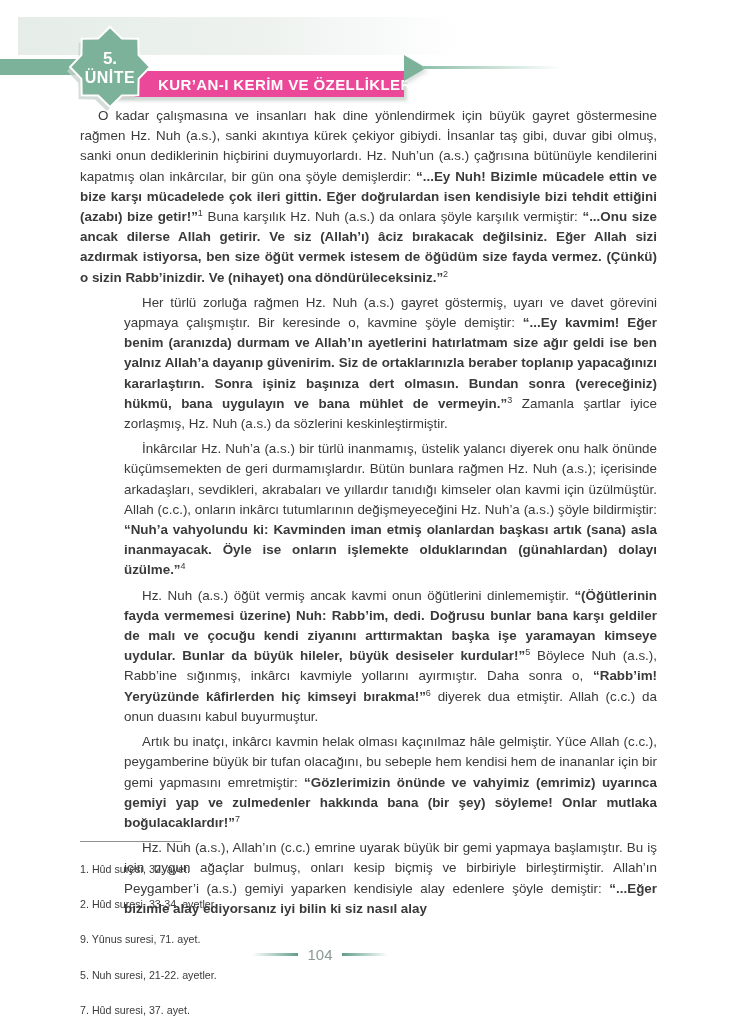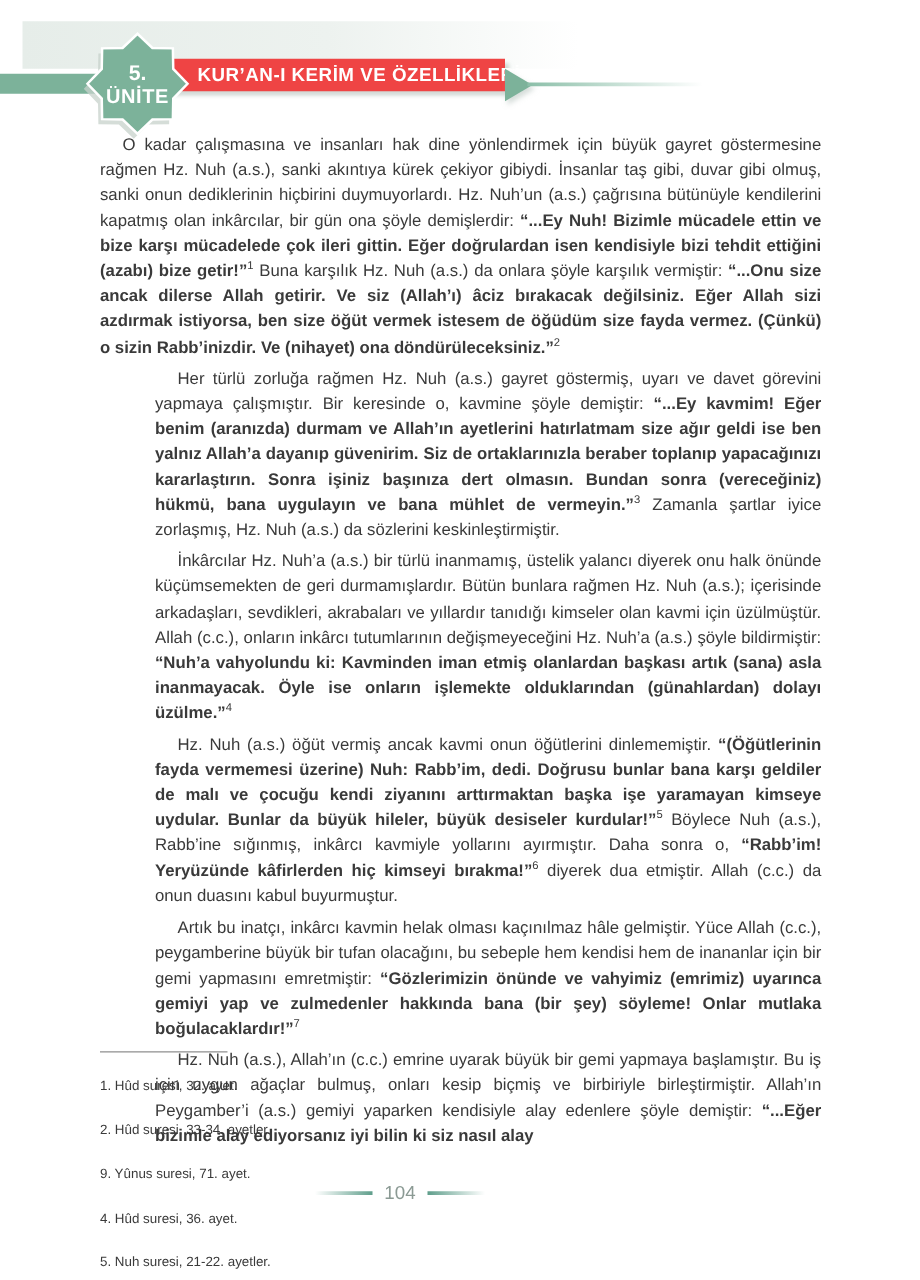--- a/index.html
+++ b/index.html
@@ -7,21 +7,21 @@
     position:relative; width:736px; height:1024px; background:#ffffff; overflow:hidden;
     font-family:"Liberation Sans","DejaVu Sans",sans-serif; color:#3a3a3a;
   }
   
   .top-fade {
     position:absolute; left:18px; top:17px; width:445px; height:38px; z-index:0;
     background:linear-gradient(90deg,#e6ede9 0%,#edf2ef 55%,rgba(255,255,255,0) 100%);
   }
   .strip-left { position:absolute; left:0; top:59px; width:118px; height:16px; background:#7cb29a; z-index:1; }
   .banner {
-    position:absolute; left:108px; top:47px; width:296px; height:26px; background:#ef4444; z-index:2;
+    position:absolute; left:108px; top:71px; width:296px; height:26px; background:#ec4899; z-index:2;
     box-shadow:3px 4px 3px rgba(173,188,181,.55); display:flex; align-items:center;
   }
   .banner-title { margin-left:50px; color:#ffffff; font-weight:bold; font-size:15px; letter-spacing:.4px; white-space:nowrap; }
   .banner-arrow {
     position:absolute; left:404px; top:55px; width:0; height:0; z-index:2;
     border-top:13px solid transparent; border-bottom:13px solid transparent; border-left:22px solid #7cb29a;
     filter:drop-shadow(2px 3px 2px rgba(173,188,181,.5));
   }
   .banner-line {
     position:absolute; left:422px; top:66px; width:140px; height:3px; z-index:2;
@@ -89,21 +89,20 @@
       <p class="para indent"><span>Artık bu inatçı, inkârcı kavmin helak olması kaçınılmaz hâle gelmiştir. Yüce Allah (c.c.), peygamberine büyük bir tufan olacağını, bu sebeple hem kendisi hem de inananlar için bir gemi yapmasını emretmiştir: </span><span class="b">“Gözlerimizin önünde ve vahyimiz (emrimiz) uyarınca gemiyi yap ve zulmedenler hakkında bana (bir şey) söyleme! Onlar mutlaka boğulacaklardır!”</span><sup>7</sup></p>
       <p class="para indent"><span>Hz. Nuh (a.s.), Allah’ın (c.c.) emrine uyarak büyük bir gemi yapmaya başlamıştır. Bu iş için uygun ağaçlar bulmuş, onları kesip biçmiş ve birbiriyle birleştirmiştir. Allah’ın Peygamber’i (a.s.) gemiyi yaparken kendisiyle alay edenlere şöyle demiştir: </span><span class="b">“...Eğer bizimle alay ediyorsanız iyi bilin ki siz nasıl alay</span></p>
     </div>
 
   <div class="footnotes">
     <div class="fn-divider"></div>
     <div>
         <div class="footnote">1. Hûd suresi, 32. ayet.</div>
         <div class="footnote">2. Hûd suresi, 33-34. ayetler.</div>
         <div class="footnote">9. Yûnus suresi, 71. ayet.</div>
-        <div class="footnote">4. Hûd suresi, 36. ayet.</div>
         <div class="footnote">5. Nuh suresi, 21-22. ayetler.</div>
         <div class="footnote">7. Hûd suresi, 37. ayet.</div>
       </div>
   </div>
 
   <div class="footer">
     <span class="dash dash-left"></span>
     <span class="page-num">104</span>
     <span class="dash dash-right"></span>
   </div>

